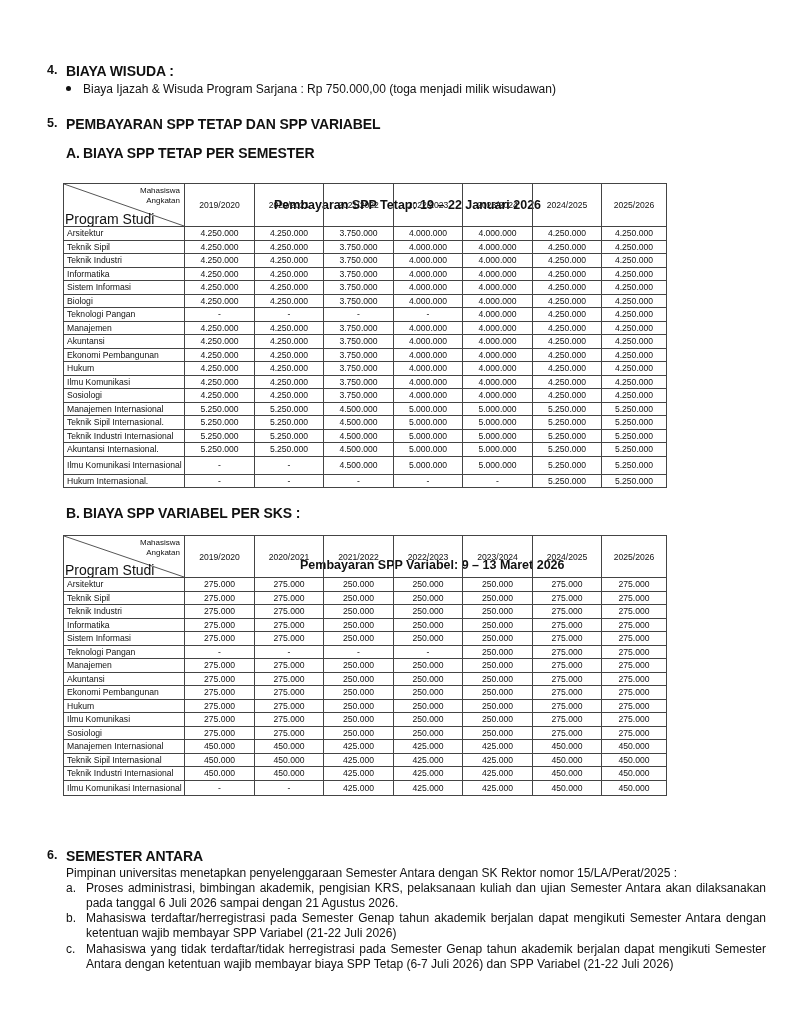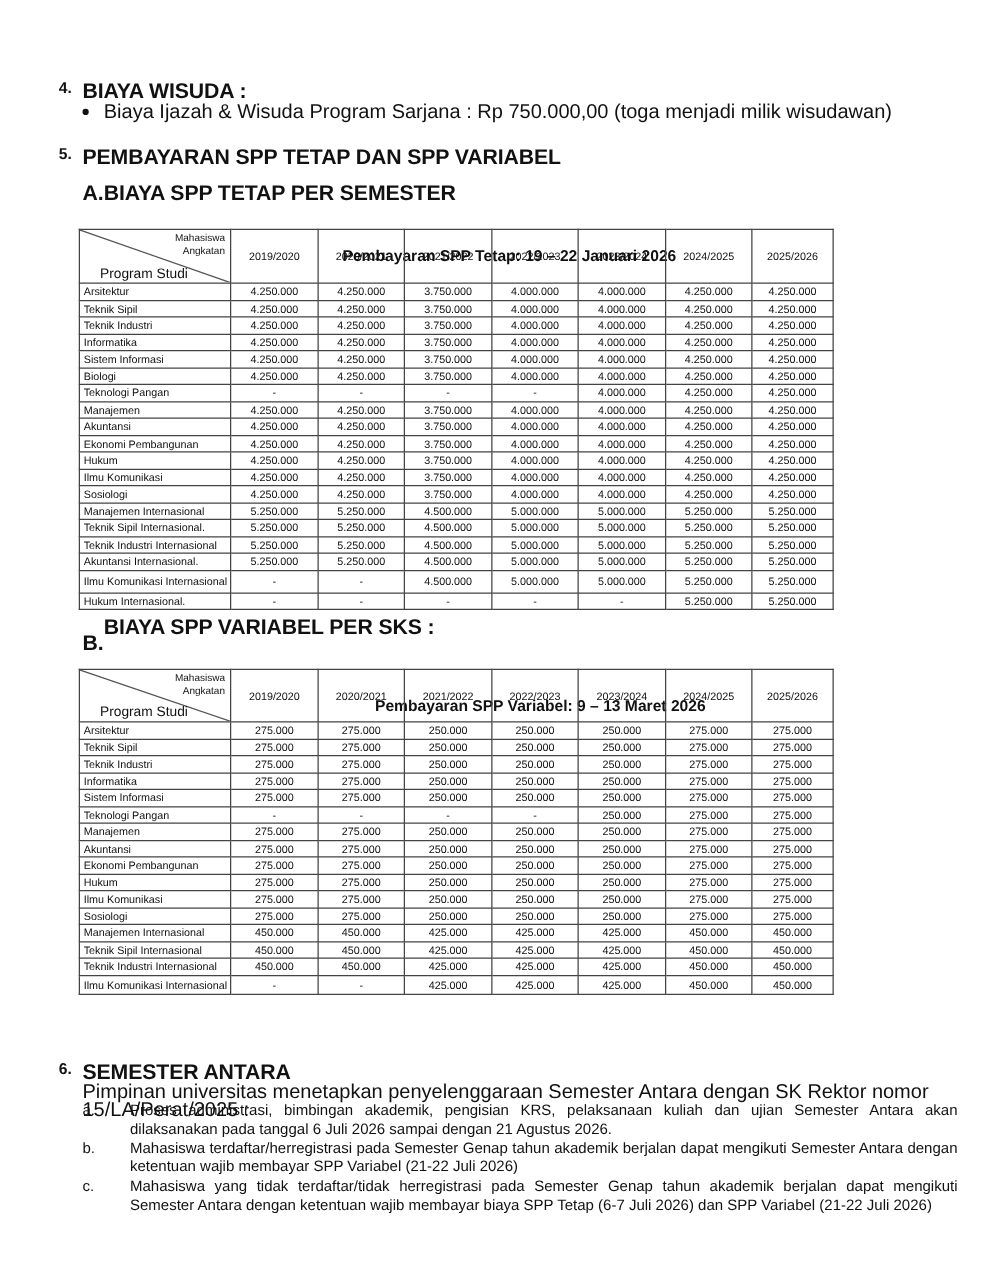--- a/index.html
+++ b/index.html
@@ -3,22 +3,22 @@
 <meta charset="utf-8">
 <style>
   html, body { margin: 0; padding: 0; background: #ffffff; }
   body {
     width: 791px; height: 1024px; position: relative; overflow: hidden;
     font-family: "Liberation Sans", sans-serif; color: #111;
     font-size: 12px;
   }
   .abs { position: absolute; }
   .h-num { font-weight: bold; font-size: 12.5px; }
-  .sec-title { font-weight: bold; font-size: 17px; letter-spacing: -0.1px; }
-  .para { font-size: 16px; line-height: 15px; }
+  .sec-title { font-weight: bold; font-size: 14px; letter-spacing: -0.1px; }
+  .para { font-size: 12px; line-height: 15px; }
   .bullet-dot { display:inline-block; width:5px; height:5px; border-radius:50%; background:#111; margin-right:12px; position:relative; top:-2px; }
   .pay-title { font-weight: bold; font-size: 12.5px; margin-top: 38px; }
 
   table.fee {
     position: absolute; left: 63px; border-collapse: collapse;
     font-size: 8.6px; table-layout: fixed;
   }
   table.fee td, table.fee th {
     border: 1px solid #444; padding: 0 3px; height: 12.5px; line-height: 12px;
     white-space: nowrap; overflow: hidden;
@@ -28,25 +28,25 @@
   table.fee th { font-weight: normal; text-align: center; }
   table.fee th.diag {
     position: relative; padding: 0;
     background:
       linear-gradient(to top right, transparent calc(50% - 0.6px), #444 calc(50% - 0.6px), #444 calc(50% + 0.1px), transparent calc(50% + 0.1px));
     background: linear-gradient(to bottom left, transparent calc(50% - 0.5px), #555 calc(50%), transparent calc(50% + 0.8px));
   }
   table.fee th.diag { background: none; }
   .diag-svg { position: absolute; left: 0; top: 0; width: 100%; height: 100%; }
   .diag-top { position: absolute; right: 4px; top: 2px; text-align: right; line-height: 10px; font-size: 8px; }
-  .diag-bot { position: absolute; left: 16px; bottom: 1px; font-size: 11px; }
+  .diag-bot { position: absolute; left: 1px; bottom: 1px; font-size: 14px; }
 
   .list-item { position: absolute; left: 66px; width: 700px; font-size: 12px; line-height: 15px; }
   .list-item .lbl { position: absolute; left: 0; top: 0; }
-  .list-item .txt { margin-left: 38px; text-align: justify; }
+  .list-item .txt { margin-left: 20px; text-align: justify; }
 </style>
 </head>
 <body>
 
 <div class="abs h-num" style="left:47px; top:63px;">4.</div>
 <div class="abs sec-title" style="left:66px; top:63px;">BIAYA WISUDA :</div>
 <div class="abs para" style="left:66px; top:82px;">
   <span class="bullet-dot"></span><span>Biaya Ijazah &amp; Wisuda Program Sarjana :   Rp 750.000,00 (toga menjadi milik wisudawan)</span>
 </div>
 
@@ -277,21 +277,21 @@
         <td class="num">-</td>
         <td class="num">-</td>
         <td class="num">-</td>
         <td class="num">5.250.000</td>
         <td class="num">5.250.000</td>
       </tr>
     </tbody>
 </table>
 
 <div class="abs sec-title" style="left:66px; top:505px;">B.</div>
-<div class="abs sec-title" style="left:83px; top:492px;">BIAYA SPP VARIABEL PER SKS :</div>
+<div class="abs sec-title" style="left:83px; top:505px;">BIAYA SPP VARIABEL PER SKS :</div>
 <div class="abs pay-title" style="left:300px; top:520px;">Pembayaran SPP Variabel: 9 – 13 Maret 2026</div>
 
 <table class="fee" id="tableB" style="top:535px; width:603px;">
   <colgroup>
     <col style="width:121px">
       <col style="width:70px">
       <col style="width:69px">
       <col style="width:70px">
       <col style="width:69px">
       <col style="width:70px">

